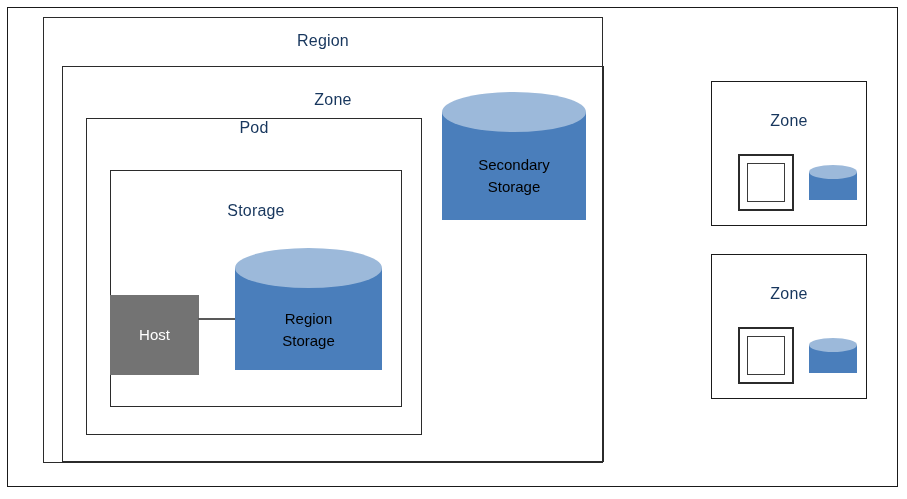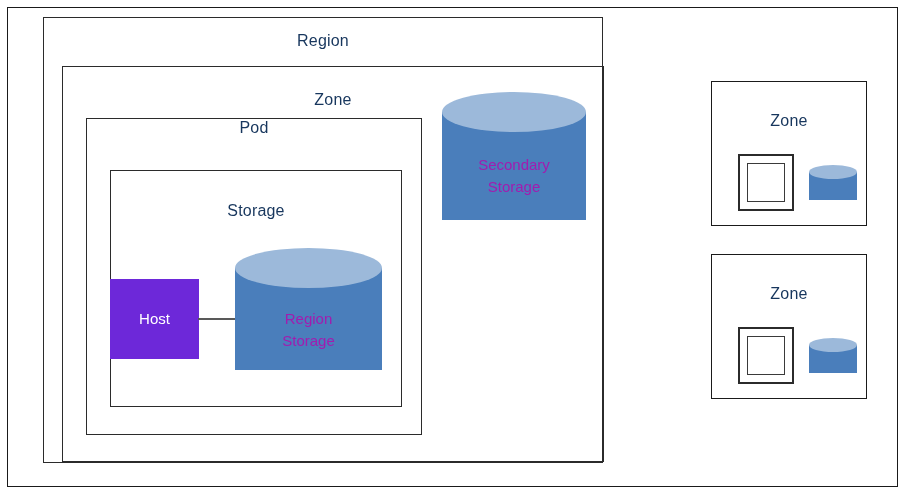--- a/index.html
+++ b/index.html
@@ -89,24 +89,24 @@
     top: 170px;
     width: 292px;
     height: 237px;
   }
   .box-cluster > .nest-label { top: 31px; }
 
   
   .host-box {
     position: absolute;
     left: 110px;
-    top: 279px;
+    top: 295px;
     width: 89px;
     height: 80px;
-    background: #6d28d9;
+    background: #737373;
     display: flex;
     align-items: center;
     justify-content: center;
   }
   .host-box .shape-label {
     color: #ffffff;
     font-size: 15px;
     font-family: "Liberation Sans", sans-serif;
     line-height: 1.25;
     text-align: center;
@@ -134,21 +134,21 @@
     left: 0;
     right: 0;
     background: #4a7ebb;
     border-radius: 50%;
   }
   .cyl-text {
     position: absolute;
     left: 0;
     right: 0;
     text-align: center;
-    color: #a21caf;
+    color: #000000;
     font-size: 15px;
     font-family: "Liberation Sans", sans-serif;
     line-height: 1.45;
     z-index: 3;
   }
 
   
   .cyl-primary {
     left: 235px;
     top: 248px;

